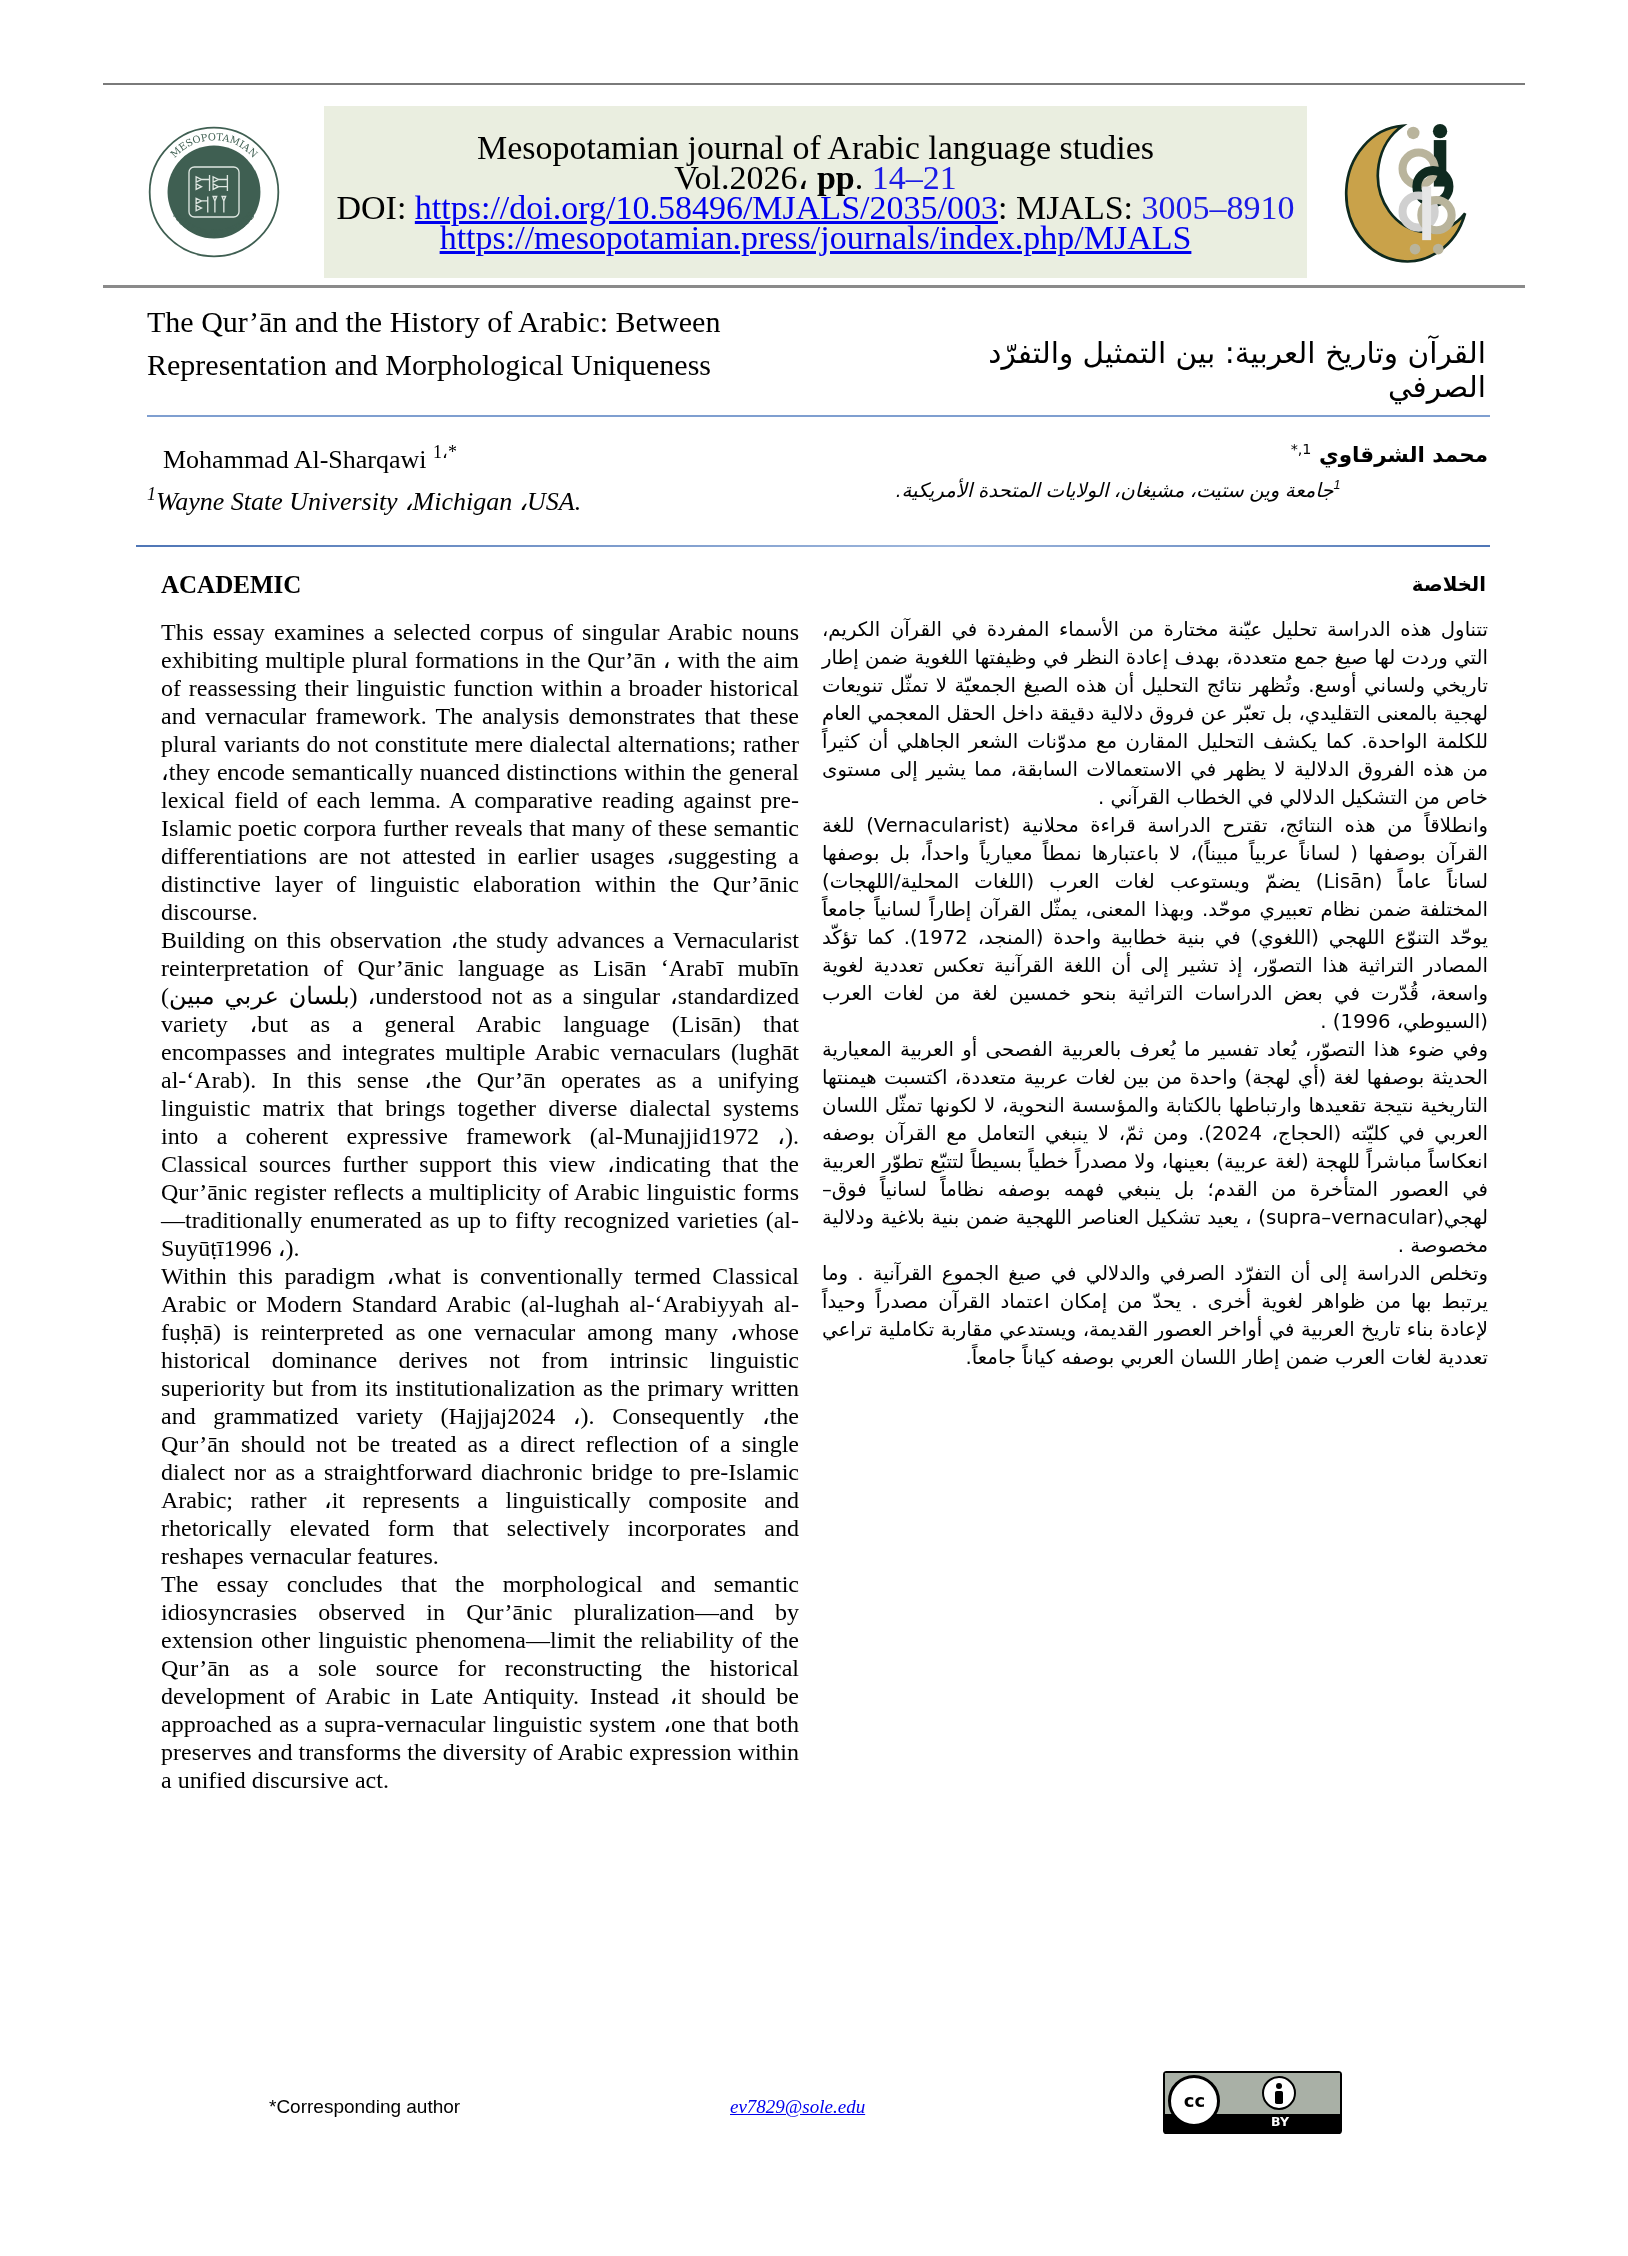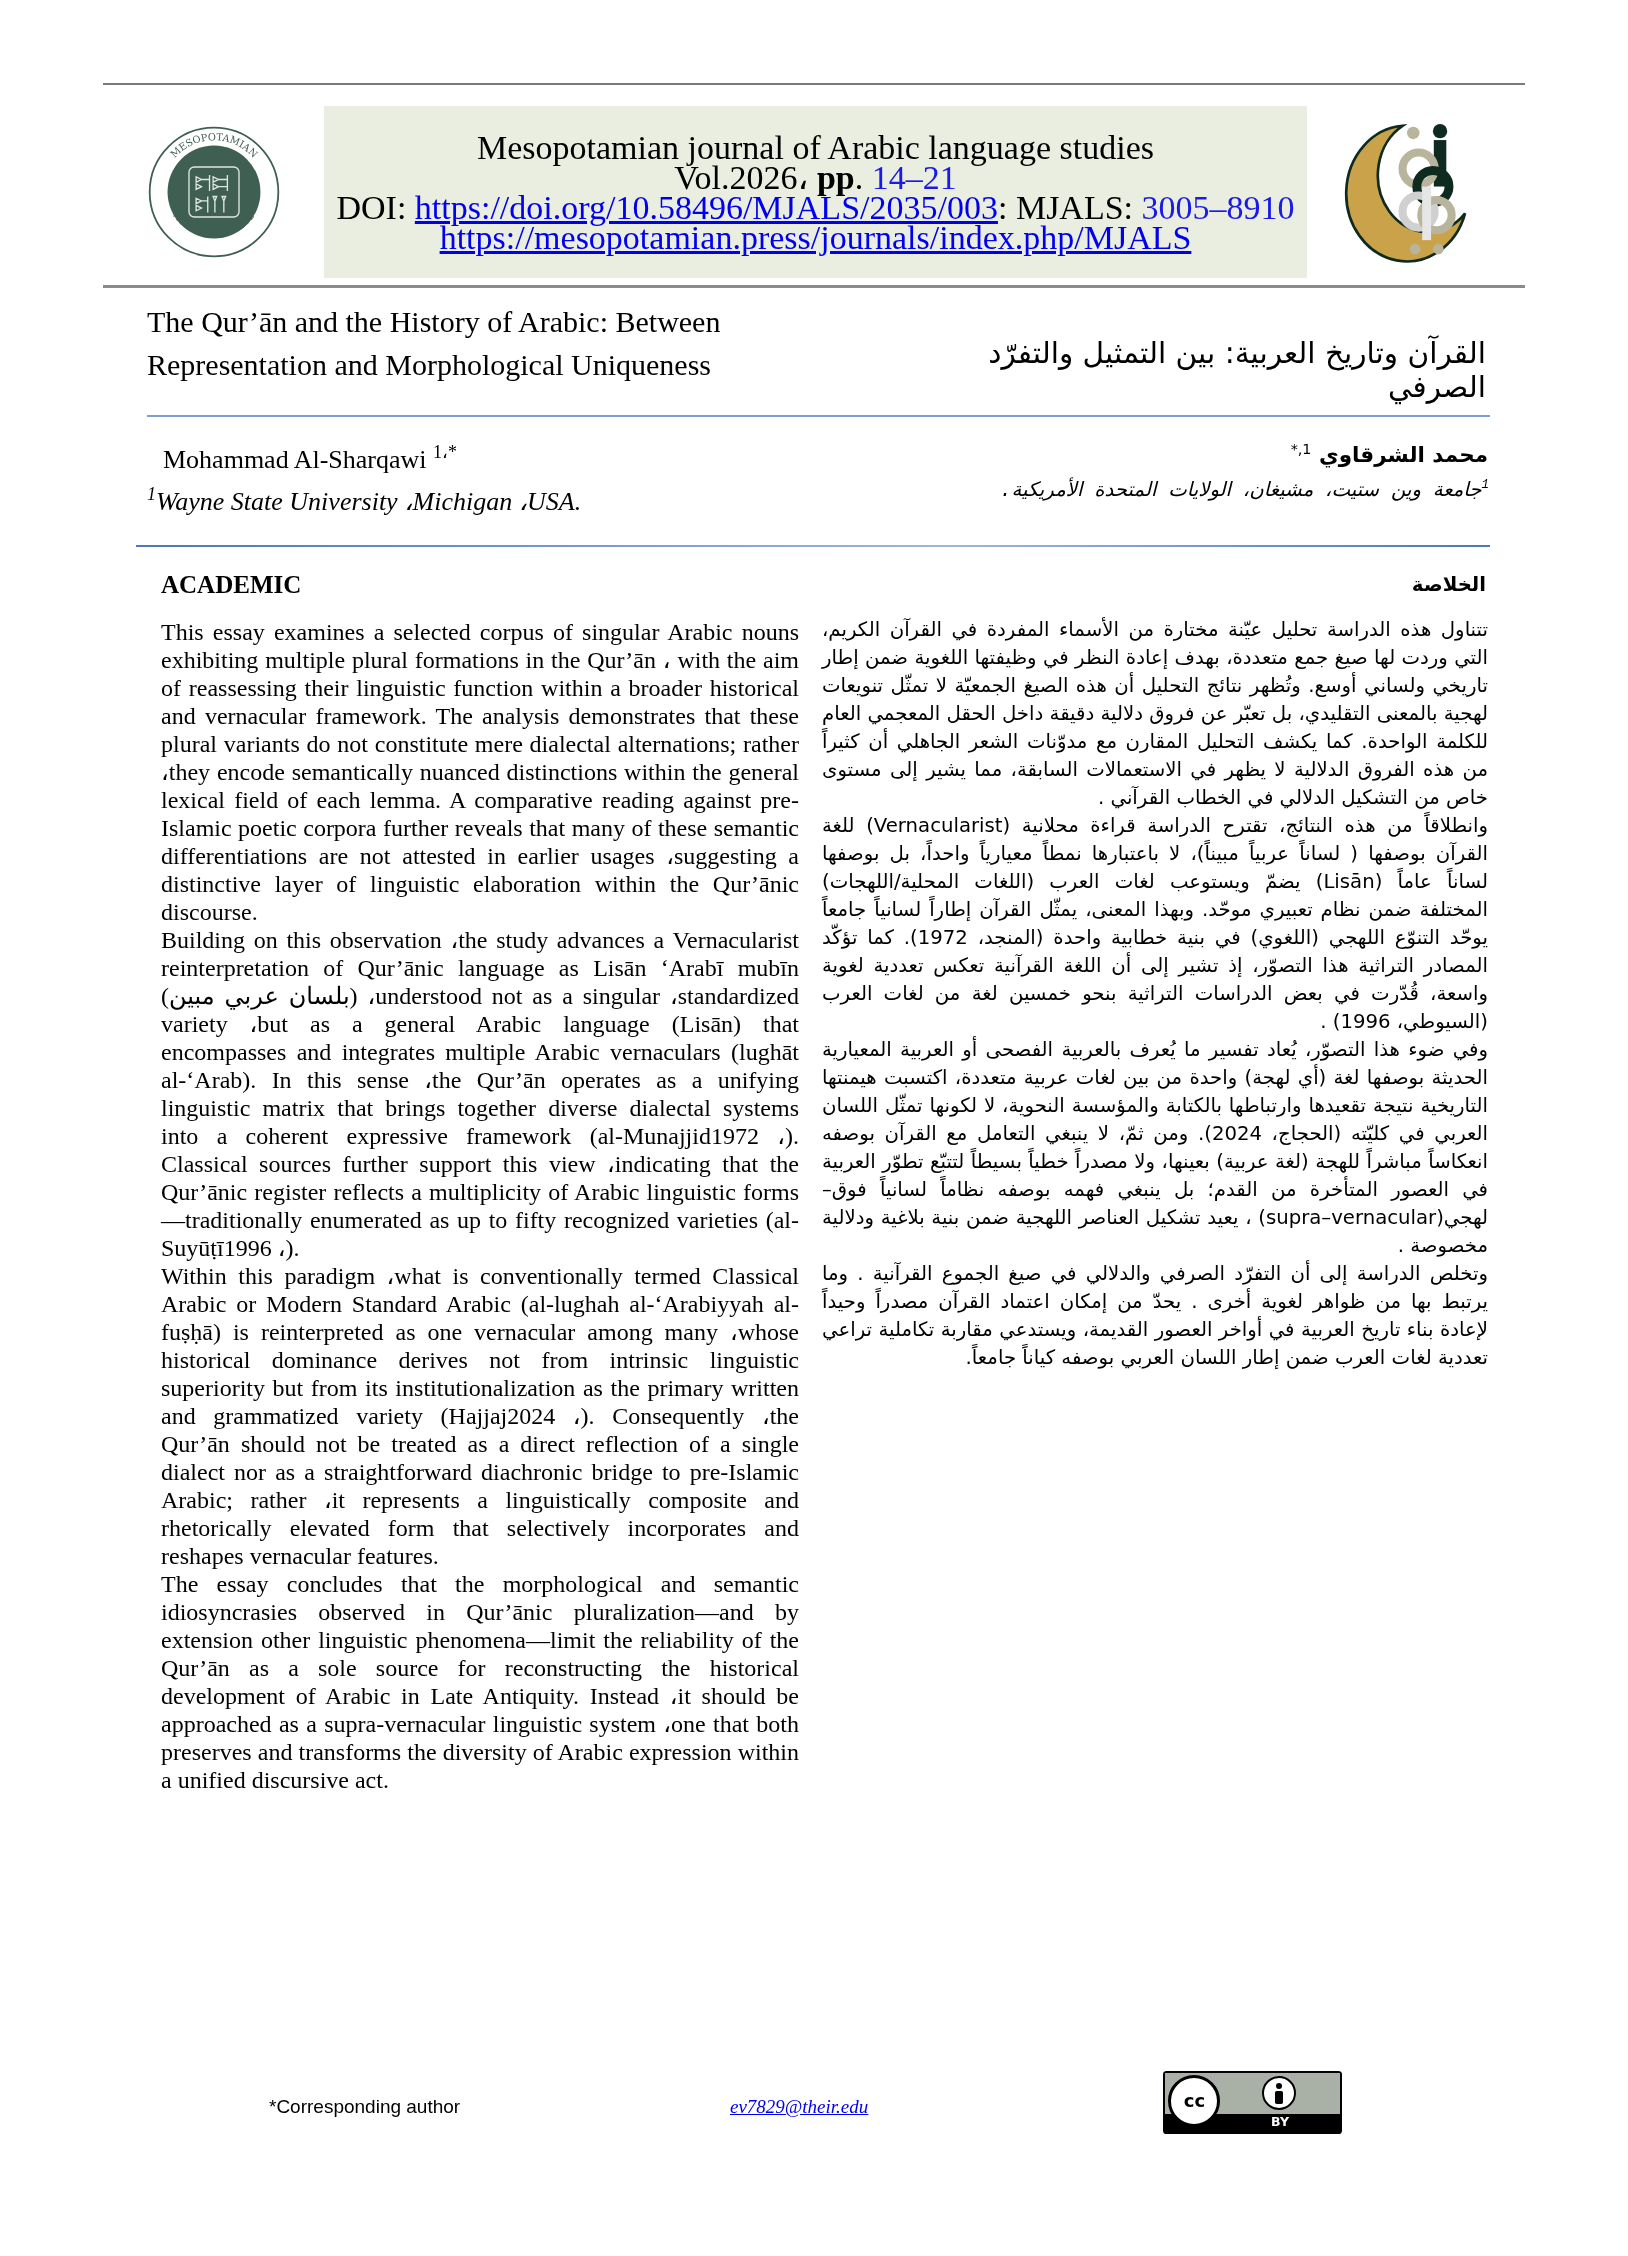--- a/index.html
+++ b/index.html
@@ -15,21 +15,21 @@
   .logo-left { left:147px; top:125px; width:134px; height:134px; }
   .logo-right { left:1340px; top:115px; width:134px; height:152px; }
   .title-en { left:147px; top:300px; width:681px; font-size:30px; line-height:43px; }
   .title-ar { left:922px; top:300px; width:564px; font-size:29.6px; direction:rtl; text-align:right; font-family:"DejaVu Sans", sans-serif;margin-top:36px; }
   .author-en { left:163px; top:441px; font-size:26px; }
   .author-en sup { font-size:18px; }
   .affil-en { left:147px; top:484px; font-size:26px; font-style:italic; }
   .affil-en sup { font-size:18px; font-style:italic; }
   .author-ar { left:940px; top:441px; width:548px; direction:rtl; text-align:right; font-size:21.5px; font-weight:bold; font-family:"DejaVu Sans", sans-serif; }
   .author-ar sup { font-size:14.3px; font-weight:normal; }
-  .affil-ar { left:896px; top:478px; width:593px; direction:rtl; text-align:right; font-size:19.7px; font-style:italic; font-family:Liberation Mono, monospace; }
+  .affil-ar { left:896px; top:478px; width:593px; direction:rtl; text-align:left; font-size:19.7px; font-style:italic; font-family:Liberation Sans, sans-serif; }
   .affil-ar sup { font-size:12.5px; }
   .abs-head-en { left:161px; top:571px; font-size:25px; font-weight:bold; }
   .abs-head-ar { left:1325px; top:573px; width:161px; direction:rtl; text-align:right; font-size:19.7px; font-weight:bold; font-family:"DejaVu Sans", sans-serif; }
   .col-en { left:161px; top:618px; width:638px; font-size:24px; line-height:28px; text-align:justify; }
   .col-en p { margin:0; }
   .col-ar { left:822px; top:616px; width:666px; direction:rtl; text-align:justify; font-size:19.7px; line-height:28px; font-family:"DejaVu Sans", sans-serif; }
   .col-ar p { margin:0; }
   .footer-corr { left:269px; top:2096px; font-size:19px; font-family:"Liberation Sans", sans-serif; }
   .footer-mail { left:730px; top:2096px; font-size:19px; font-style:italic; }
   .footer-mail a { color:#0000ee; text-decoration:underline; }
@@ -129,21 +129,21 @@
 
 <div class="abs col-ar">
   <p>تتناول هذه الدراسة تحليل عيّنة مختارة من الأسماء المفردة في القرآن الكريم، التي وردت لها صيغ جمع متعددة، بهدف إعادة النظر في وظيفتها اللغوية ضمن إطار تاريخي ولساني أوسع. وتُظهر نتائج التحليل أن هذه الصيغ الجمعيّة لا تمثّل تنويعات لهجية بالمعنى التقليدي، بل تعبّر عن فروق دلالية دقيقة داخل الحقل المعجمي العام للكلمة الواحدة. كما يكشف التحليل المقارن مع مدوّنات الشعر الجاهلي أن كثيراً من هذه الفروق الدلالية لا يظهر في الاستعمالات السابقة، مما يشير إلى مستوى خاص من التشكيل الدلالي في الخطاب القرآني .</p>
   <p>وانطلاقاً من هذه النتائج، تقترح الدراسة قراءة محلانية (Vernacularist) للغة القرآن بوصفها ( لساناً عربياً مبيناً)، لا باعتبارها نمطاً معيارياً واحداً، بل بوصفها لساناً عاماً (Lisān) يضمّ ويستوعب لغات العرب (اللغات المحلية/اللهجات) المختلفة ضمن نظام تعبيري موحّد. وبهذا المعنى، يمثّل القرآن إطاراً لسانياً جامعاً يوحّد التنوّع اللهجي (اللغوي) في بنية خطابية واحدة (المنجد، 1972). كما تؤكّد المصادر التراثية هذا التصوّر، إذ تشير إلى أن اللغة القرآنية تعكس تعددية لغوية واسعة، قُدّرت في بعض الدراسات التراثية بنحو خمسين لغة من لغات العرب (السيوطي، 1996) .</p>
   <p>وفي ضوء هذا التصوّر، يُعاد تفسير ما يُعرف بالعربية الفصحى أو العربية المعيارية الحديثة بوصفها لغة (أي لهجة) واحدة من بين لغات عربية متعددة، اكتسبت هيمنتها التاريخية نتيجة تقعيدها وارتباطها بالكتابة والمؤسسة النحوية، لا لكونها تمثّل اللسان العربي في كليّته (الحجاج، 2024). ومن ثمّ، لا ينبغي التعامل مع القرآن بوصفه انعكاساً مباشراً للهجة (لغة عربية) بعينها، ولا مصدراً خطياً بسيطاً لتتبّع تطوّر العربية في العصور المتأخرة من القدم؛ بل ينبغي فهمه بوصفه نظاماً لسانياً فوق–لهجي(supra–vernacular) ، يعيد تشكيل العناصر اللهجية ضمن بنية بلاغية ودلالية مخصوصة .</p>
   <p>وتخلص الدراسة إلى أن التفرّد الصرفي والدلالي في صيغ الجموع القرآنية . وما يرتبط بها من ظواهر لغوية أخرى . يحدّ من إمكان اعتماد القرآن مصدراً وحيداً لإعادة بناء تاريخ العربية في أواخر العصور القديمة، ويستدعي مقاربة تكاملية تراعي تعددية لغات العرب ضمن إطار اللسان العربي بوصفه كياناً جامعاً.</p>
 </div>
 
 <div class="abs footer-corr">*Corresponding author</div>
 <div class="abs footer-mail">
-  <a href="#">ev7829@their.edu</a>
+  <a href="#">ev7829@sole.edu</a>
 </div>
 <div class="abs cc-badge">
   <div class="cc-top"></div>
   <div class="cc-circle">cc</div>
   <div class="cc-person"></div>
   <div class="cc-by">BY</div>
 </div>
 
 
 </body></html>

